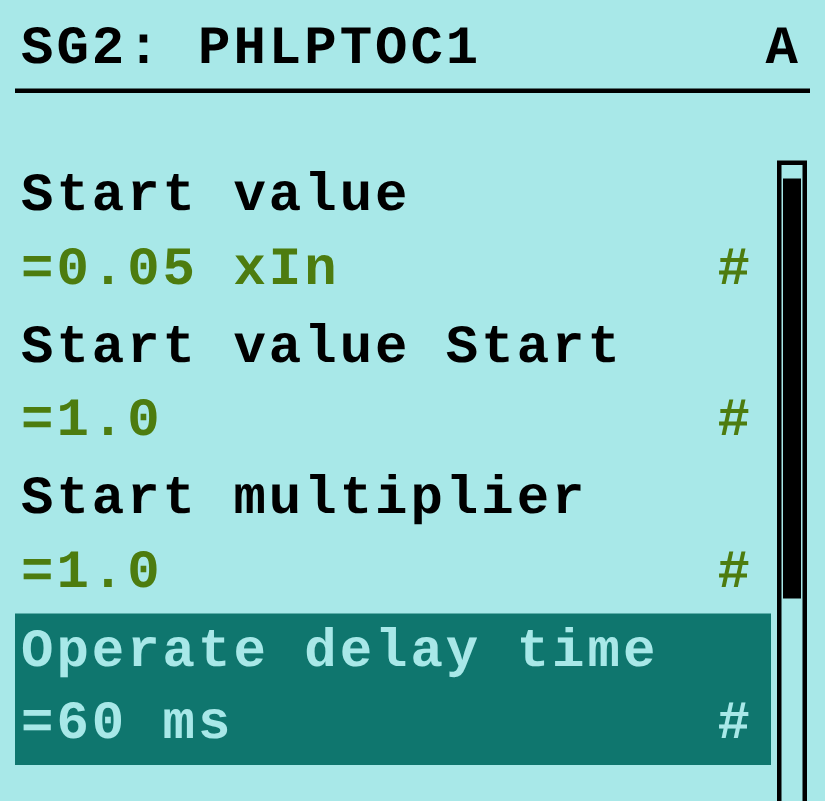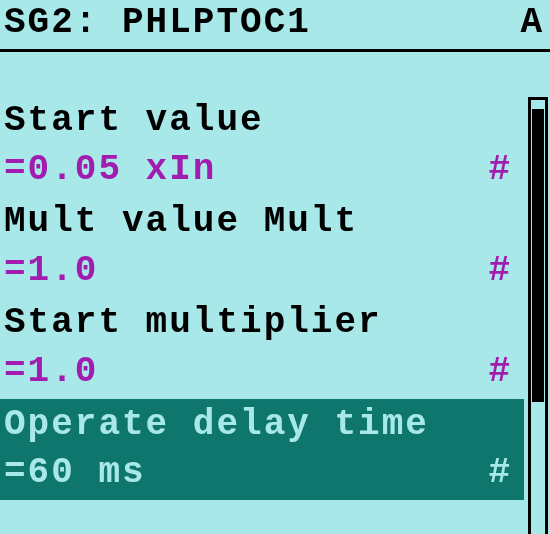--- a/index.html
+++ b/index.html
@@ -11,21 +11,21 @@
       width: 550px;
       height: 534px;
       background: #a8e8e8;
       font-family: 'Courier New', monospace;
       font-weight: bold;
       overflow: hidden;
     }
     .screen {
       width: 100%;
       height: 100%;
-      padding: 0;
+      padding: 10px;
       position: relative;
     }
     .header {
       display: flex;
       justify-content: space-between;
       align-items: baseline;
       padding: 2px 6px 6px 4px;
       border-bottom: 3px solid #000;
       font-size: 36px;
       color: #000;
@@ -49,21 +49,21 @@
       font-size: 36px;
       color: #000;
       letter-spacing: 2px;
       line-height: 1.35;
     }
     .item-value-row {
       display: flex;
       justify-content: space-between;
       align-items: baseline;
       font-size: 36px;
-      color: #a21caf;
+      color: #4d7c0f;
       letter-spacing: 2px;
       line-height: 1.35;
       padding-right: 8px;
     }
     .item.selected {
       background: #0f766e;
     }
     .item.selected .item-label,
     .item.selected .item-value-row,
     .item.selected .item-value,
@@ -95,21 +95,21 @@
   <div class="content-area">
     <div class="list" id="list">
         <div class="item">
           <div class="item-label">Start value</div>
           <div class="item-value-row">
             <span class="item-value">=0.05 xIn</span>
             <span class="item-marker">#</span>
           </div>
         </div>
         <div class="item">
-          <div class="item-label">Mult value Mult</div>
+          <div class="item-label">Start value Start</div>
           <div class="item-value-row">
             <span class="item-value">=1.0</span>
             <span class="item-marker">#</span>
           </div>
         </div>
         <div class="item">
           <div class="item-label">Start multiplier</div>
           <div class="item-value-row">
             <span class="item-value">=1.0</span>
             <span class="item-marker">#</span>

